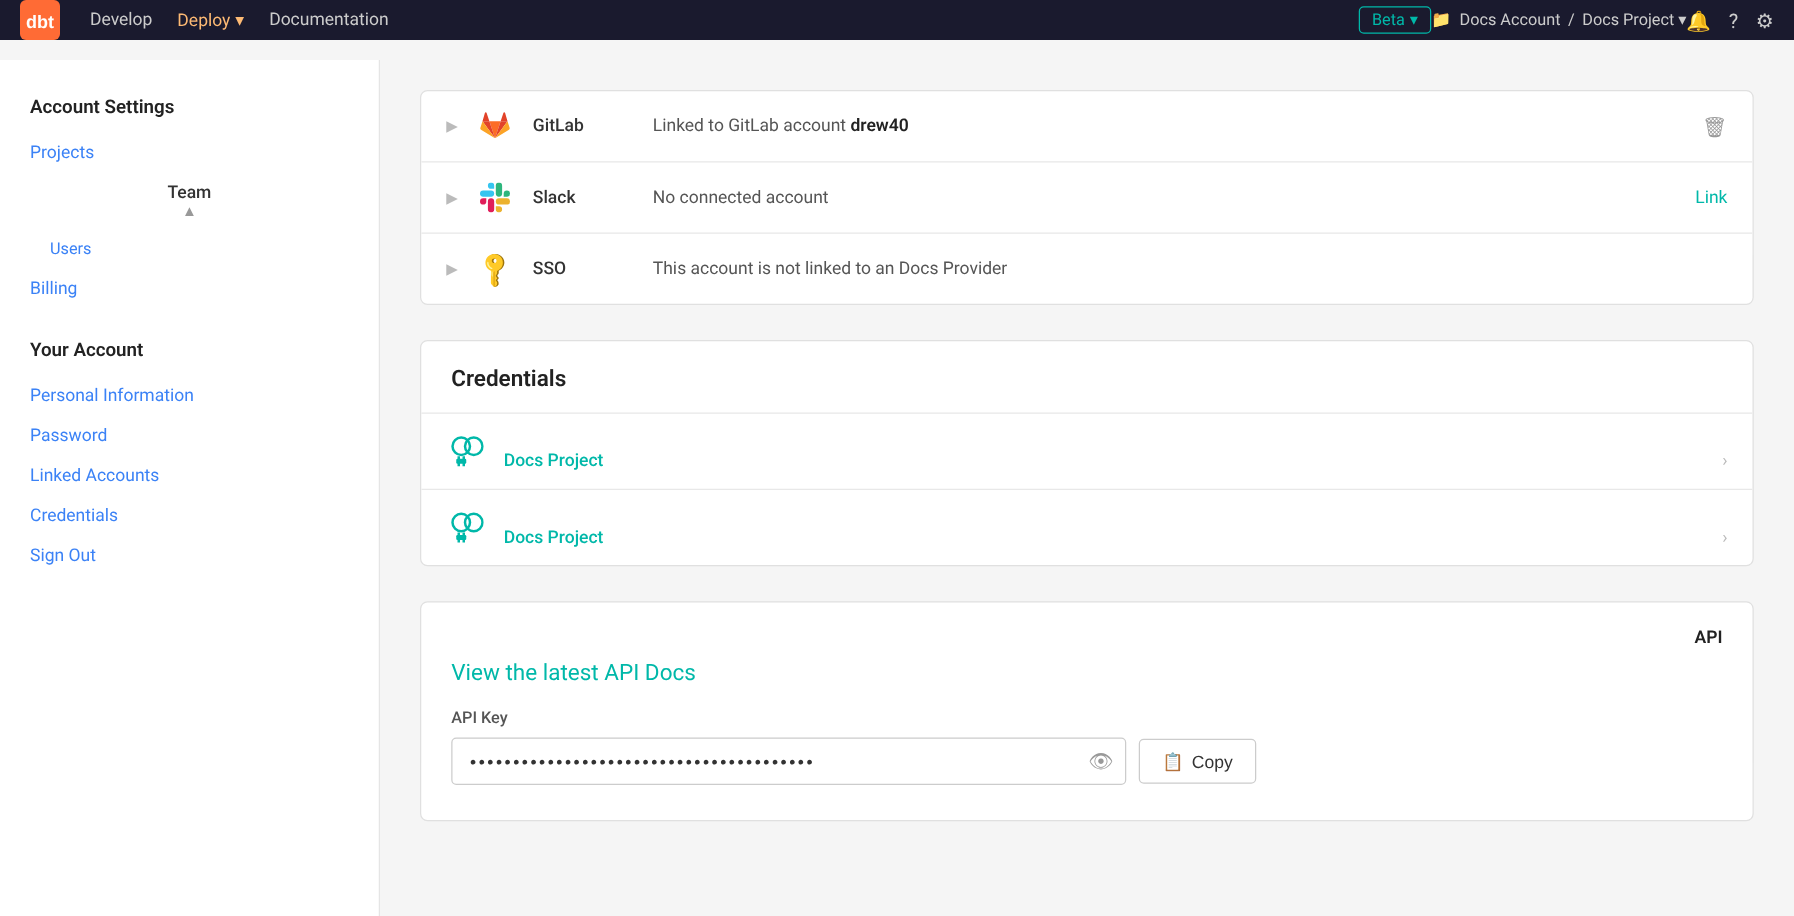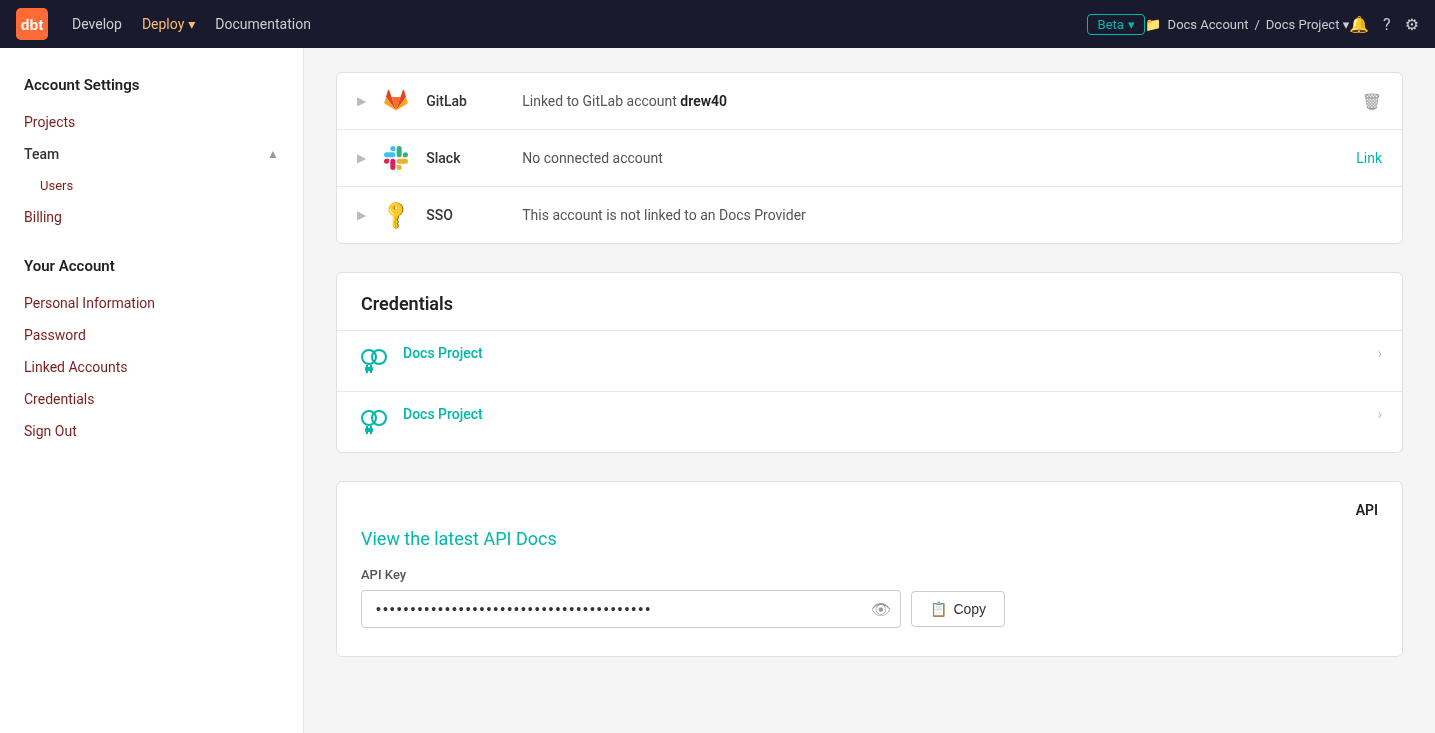--- a/index.html
+++ b/index.html
@@ -3,21 +3,21 @@
   <meta charset="utf-8">
   <style>
     * { box-sizing: border-box; margin: 0; padding: 0; }
     body { font-family: -apple-system, BlinkMacSystemFont, 'Segoe UI', Roboto, sans-serif; background: #f5f5f5; color: #333; font-size: 14px; }
 
     
     .topnav {
       background: #1a1a2e;
       display: flex;
       align-items: center;
-      height: 48px;
+      height: 32px;
       padding: 0 16px;
       gap: 24px;
       position: fixed;
       top: 0; left: 0; right: 0;
       z-index: 100;
     }
     .topnav-logo {
       display: flex;
       align-items: center;
       gap: 8px;
@@ -97,41 +97,42 @@
       font-size: 15px;
       font-weight: 600;
       color: #222;
       padding: 8px 24px;
       margin-bottom: 4px;
     }
     .sidebar-item {
       display: flex;
       align-items: center;
       padding: 8px 24px;
-      color: #7f1d1d;
+      color: #3b82f6;
       cursor: pointer;
       font-size: 14px;
       text-decoration: none;
       gap: 6px;
     }
     .sidebar-item.active {
       background: #e8f7f6;
       color: #00b8a9;
       font-weight: 500;
     }
     .sidebar-item.indent {
       padding-left: 40px;
       font-size: 13px;
     }
     .sidebar-group {
       display: flex;
       align-items: center;
       justify-content: space-between;
       padding: 8px 24px;
       cursor: pointer;
+      flex-direction: column;
     }
     .sidebar-group-label {
       font-size: 14px;
       font-weight: 500;
       color: #333;
     }
     .sidebar-group-arrow {
       color: #999;
       font-size: 12px;
     }
@@ -204,21 +205,21 @@
     }
     .linked-row-delete {
       color: #999;
       cursor: pointer;
       font-size: 16px;
     }
 
     
     .cred-row {
       display: flex;
-      align-items: flex-start;
+      align-items: flex-end;
       border-top: 1px solid #e8e8e8;
       padding: 14px 20px;
       gap: 14px;
       cursor: pointer;
     }
     .cred-row:first-child { border-top: none; }
     .cred-row-icon {
       width: 32px;
       height: 32px;
       display: flex;

